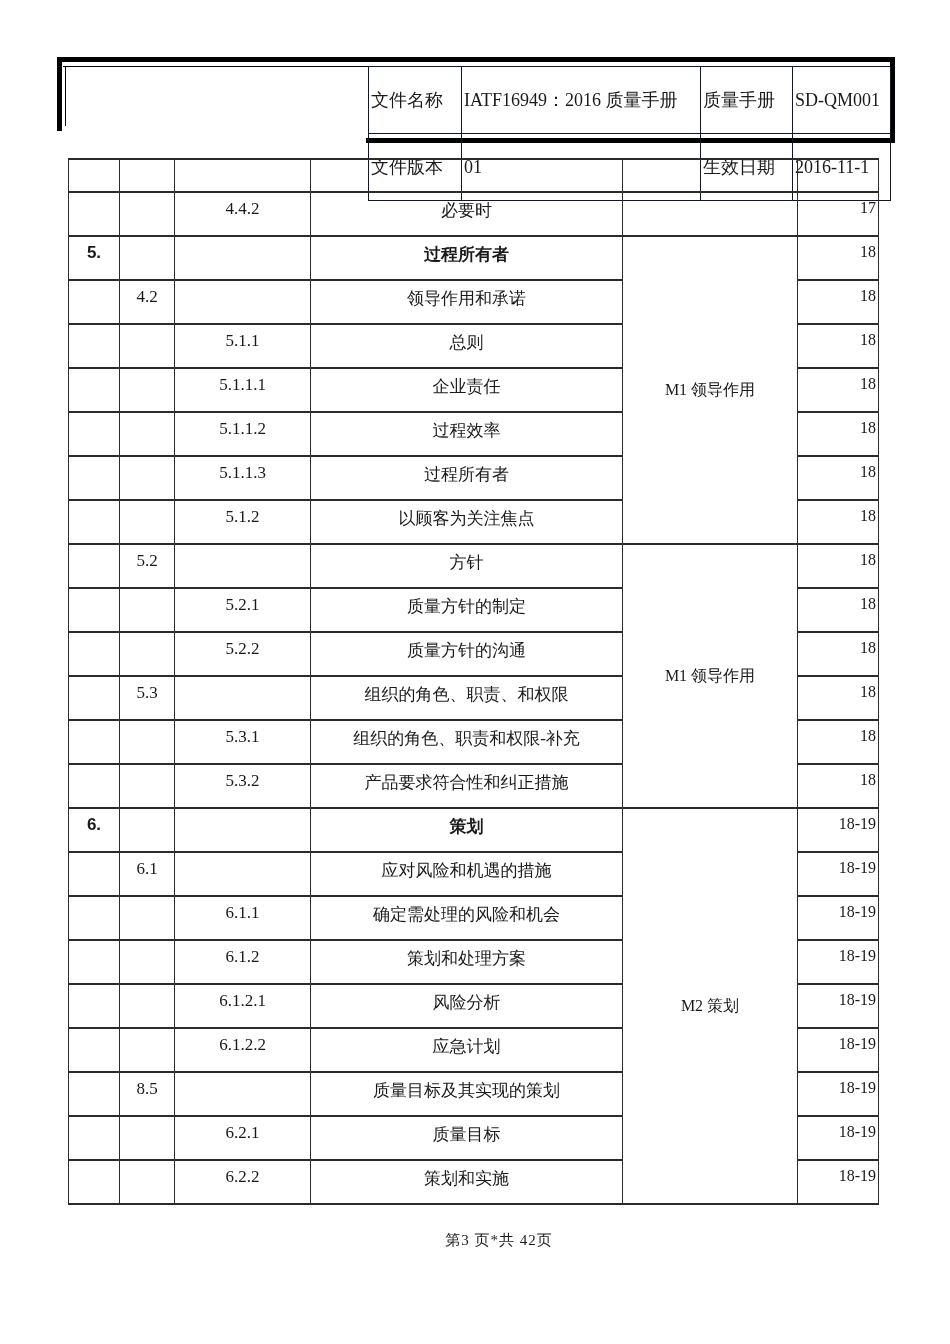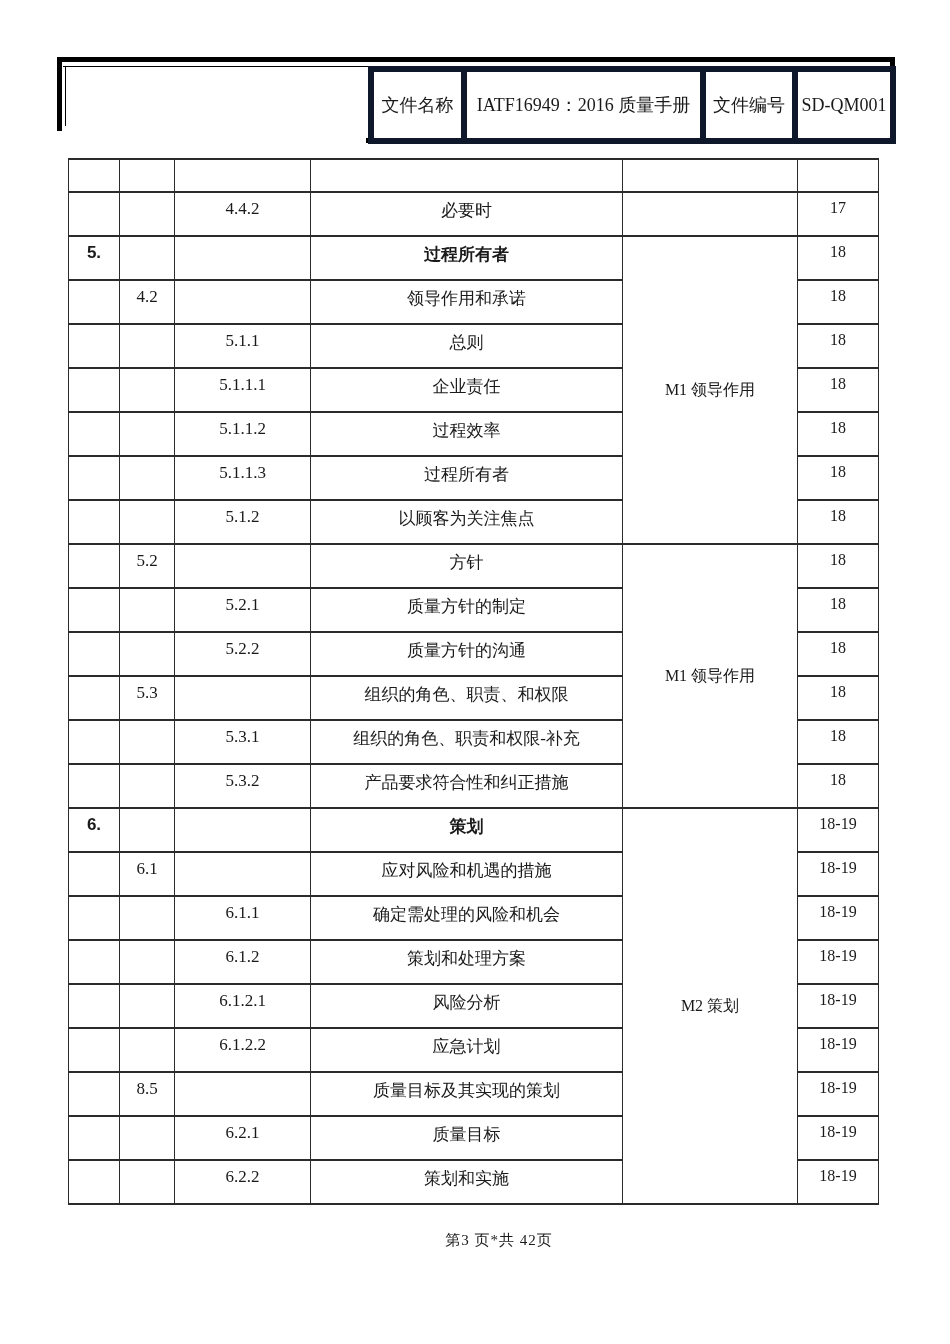--- a/index.html
+++ b/index.html
@@ -20,23 +20,23 @@
   .hdr-thin-left    { left: 65px;  top: 66px;  width: 1px;   height: 60px; }
   .hdr-thick-right  { left: 890px; top: 57px;  width: 5px;   height: 86px; }
   .hdr-thick-bottom { left: 366px; top: 138px; width: 529px; height: 5px; }
 
   
   .header-table {
     position: absolute; left: 368px; top: 66px;
     border-collapse: collapse; table-layout: fixed;
   }
   .header-table td {
-    border: 6px solid #0f172a;
+    border: 1px solid #0f172a;
     height: 34px;
-    text-align: center;
+    text-align: left;
     vertical-align: middle;
     font-size: 18px;
     padding: 16px 2px;
     overflow: hidden;
     white-space: nowrap;
   }
 
   
   .toc-table {
     position: absolute; left: 68px; top: 158px;
@@ -53,21 +53,21 @@
     font-size: 17px;
     overflow: hidden;
   }
   .toc-table tr { height: 44px; }
   .toc-table tr.row-partial { height: 33px; }
   .toc-table td.col-module {
     vertical-align: middle;
     padding-top: 0;
     font-size: 16px;
   }
-  .toc-table td.col-page { font-size: 16px; }
+  .toc-table td.col-page { font-size: 16px; text-align: right; }
   .toc-table td.b {
     font-weight: bold;
     font-family: "Liberation Sans", "DejaVu Sans", sans-serif;
     font-size: 17px;
   }
 
   
   .page-footer {
     position: absolute; left: 0; top: 1231px; width: 950px;
     text-align: center;
@@ -90,22 +90,28 @@
   <colgroup>
     <col style="width:93px">
       <col style="width:239px">
       <col style="width:92px">
       <col style="width:98px">
   </colgroup>
   <tbody>
       <tr>
     <td>文件名称</td>
     <td>IATF16949：2016 质量手册</td>
-    <td>文件编号</td>
+    <td>质量手册</td>
     <td>SD-QM001</td>
+  </tr>
+  <tr>
+    <td>文件版本</td>
+    <td>01</td>
+    <td>生效日期</td>
+    <td>2016-11-1</td>
   </tr>
 </tbody>
   </table>
 
 <table class="toc-table">
   <colgroup>
     <col style="width:51px">
       <col style="width:55px">
       <col style="width:136px">
     <col style="width:312px">

